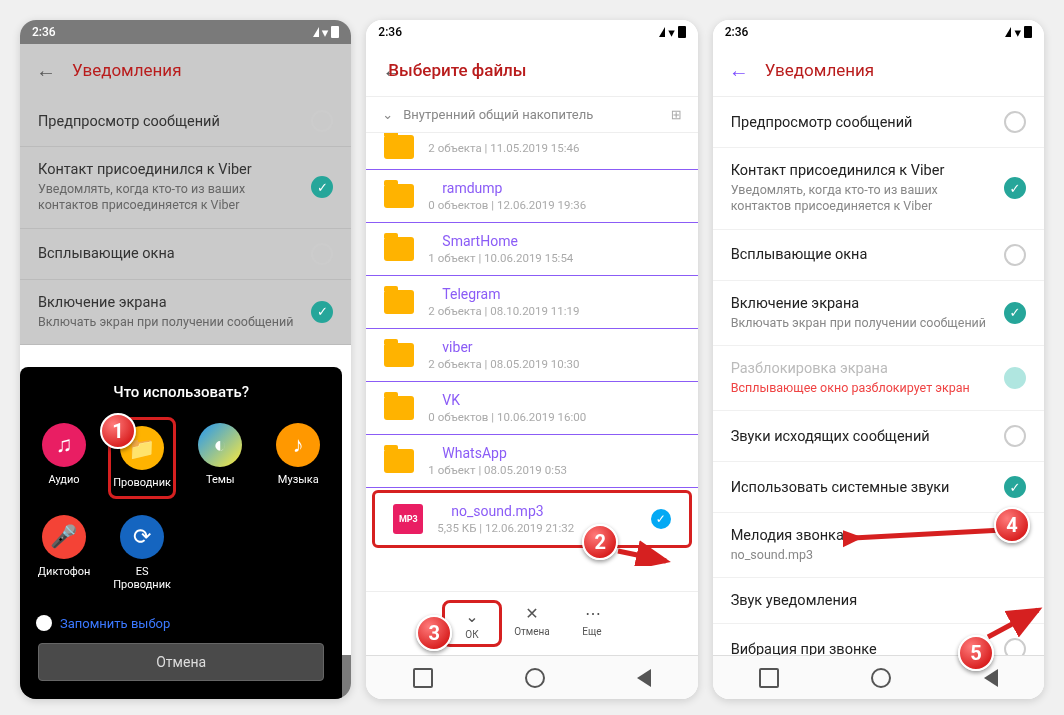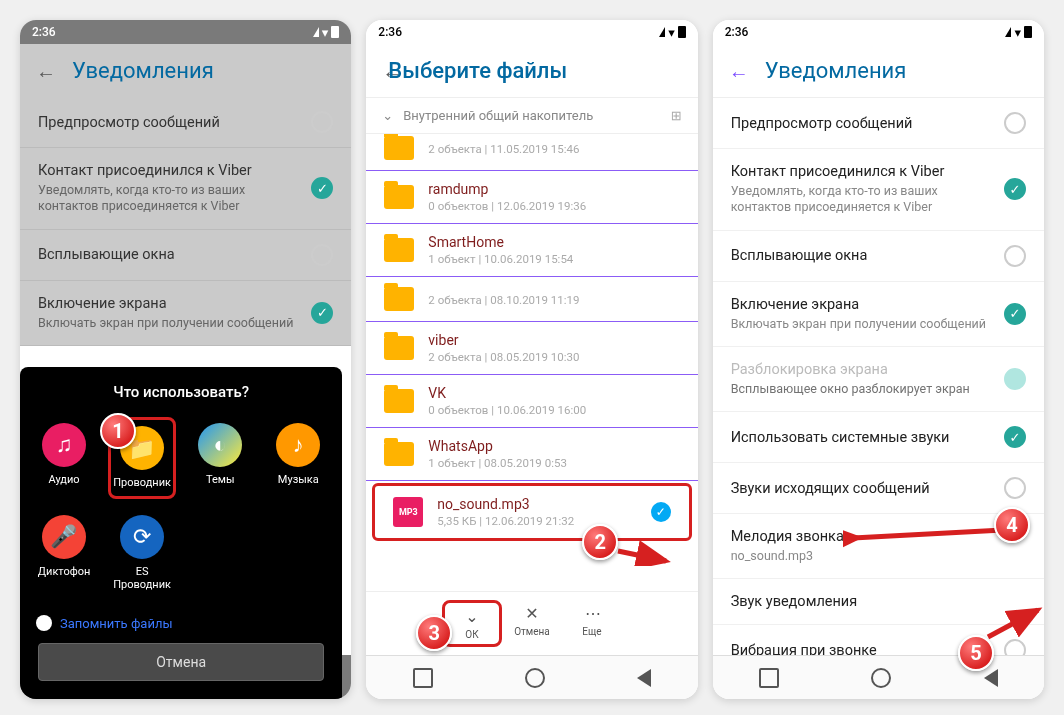--- a/index.html
+++ b/index.html
@@ -41,37 +41,37 @@
   .app-header {
     display: flex;
     align-items: center;
     padding: 14px 16px;
     gap: 16px;
     border-bottom: 1px solid #eee;
   }
   .app-header-grey { background: #cacaca; border: none; }
   .back-arrow { color: #7C4DFF; font-size: 20px; cursor: pointer; }
   .back-arrow-grey { color: #555; }
-  .header-title { font-size: 22px; color: #0369a1; }
+  .header-title { font-size: 17px; color: #b91c1c; }
   .header-title-center { flex: 1; text-align: left; font-weight: 500; margin-left:-30px;}
 
   .settings-list { flex: 1; overflow: hidden; }
   .setting-row {
     padding: 14px 18px;
     display: flex;
     align-items: center;
     justify-content: space-between;
     border-bottom: 1px solid #f0f0f0;
     gap: 8px;
   }
   .setting-text { flex: 1; }
   .setting-title { font-size: 14.5px; color: #222; }
   .setting-sub { font-size: 12.5px; color: #888; margin-top: 3px; line-height: 1.3; }
   .setting-disabled .setting-title { color: #bbb; }
-  .setting-disabled .setting-sub { color: #737373; }
+  .setting-disabled .setting-sub { color: #ef4444; }
   .radio {
     width: 22px; height: 22px; border-radius: 50%;
     border: 2px solid #ccc; flex-shrink: 0;
   }
   .radio.checked {
     background: #26A69A; border-color: #26A69A;
     display: flex; align-items: center; justify-content: center;
   }
   .radio.checked::after { content: "✓"; color: #fff; font-size: 13px; }
   .radio.checked-light { background: #b0e6e0; border-color: #b0e6e0; }
@@ -103,21 +103,21 @@
   }
 
   
   .breadcrumb { display: flex; align-items: center; padding: 10px 16px; color: #888; font-size: 13px; gap: 10px; border-bottom: 1px solid #eee;}
   .file-list { flex: 1; overflow: hidden; }
   .file-row { display: flex; align-items: center; gap: 14px; padding: 10px 18px; border-bottom: 1px solid #8b5cf6; }
   .folder-icon { width: 30px; height: 24px; background: #FFB300; border-radius: 3px; position: relative; flex-shrink: 0; }
   .folder-icon::before { content: ""; position: absolute; top: -4px; left: 0; width: 14px; height: 5px; background: #FFB300; border-radius: 2px 2px 0 0; }
   .mp3-icon { width: 30px; height: 30px; background: #E91E63; border-radius: 3px; display:flex; align-items:center; justify-content:center; color:#fff; font-size:9px; font-weight:bold; flex-shrink:0;}
   .file-text { flex: 1; }
-  .file-name { font-size: 14px; color: #7f1d1d; }
+  .file-name { font-size: 14px; color: #8b5cf6; margin-left: 14px; }
   .file-meta { font-size: 11.5px; color: #aaa; margin-top: 2px; }
   .file-check { width: 20px; height: 20px; border-radius: 50%; background: #03A9F4; display:flex; align-items:center; justify-content:center; color:#fff; font-size:12px; }
   .file-row.selected { border: 3px solid #d62020; border-radius: 6px; margin: 2px 6px; }
 
   .file-actions { display: flex; justify-content: center; gap: 0; padding: 8px 0; border-top: 1px solid #eee; }
   .action-btn { width: 60px; display:flex; flex-direction:column; align-items:center; gap:3px; color:#555; font-size:10px; padding:4px;}
   .action-btn .sym { font-size: 16px; }
   .action-btn.highlighted { border: 3px solid #d62020; border-radius: 8px; }
 
   .nav-bar { height: 44px; display: flex; align-items: center; justify-content: space-around; border-top: 1px solid #ddd; background: #fafafa; }
@@ -213,21 +213,21 @@
         <div class="app-icon" style="background:#F44336">🎤</div>
         <div class="app-label">Диктофон</div>
       </div>
       <div class="app-item">
         <div class="app-icon" style="background:#1565C0">⟳</div>
         <div class="app-label">ES Проводник</div>
       </div>
     </div>
     <div class="remember-row">
       <div class="remember-dot"></div>
-      <div class="remember-text">Запомнить файлы</div>
+      <div class="remember-text">Запомнить выбор</div>
     </div>
     <div class="cancel-btn">Отмена</div>
   </div>
 
   <div class="nav-bar nav-bar-grey">
     <div class="nav-btn nav-square"></div>
     <div class="nav-btn nav-circle"></div>
     <div class="nav-btn nav-tri"></div>
   </div>
 
@@ -272,20 +272,21 @@
     <div class="file-row">
       <div class="folder-icon"></div>
       <div class="file-text">
         <div class="file-name">SmartHome</div>
         <div class="file-meta">1 объект | 10.06.2019 15:54</div>
       </div>
     </div>
     <div class="file-row">
       <div class="folder-icon"></div>
       <div class="file-text">
+        <div class="file-name">Telegram</div>
         <div class="file-meta">2 объекта | 08.10.2019 11:19</div>
       </div>
     </div>
     <div class="file-row">
       <div class="folder-icon"></div>
       <div class="file-text">
         <div class="file-name">viber</div>
         <div class="file-meta">2 объекта | 08.05.2019 10:30</div>
       </div>
     </div>
@@ -390,29 +391,29 @@
     </div>
     <div class="setting-row setting-disabled">
       <div class="setting-text">
         <div class="setting-title">Разблокировка экрана</div>
         <div class="setting-sub">Всплывающее окно разблокирует экран</div>
       </div>
       <div class="radio checked-light"></div>
     </div>
     <div class="setting-row">
       <div class="setting-text">
+          <div class="setting-title">Звуки исходящих сообщений</div>
+        </div>
+      <div class="radio"></div>
+    </div>
+    <div class="setting-row">
+      <div class="setting-text">
           <div class="setting-title">Использовать системные звуки</div>
         </div>
       <div class="radio checked"></div>
-    </div>
-    <div class="setting-row">
-      <div class="setting-text">
-          <div class="setting-title">Звуки исходящих сообщений</div>
-        </div>
-      <div class="radio"></div>
     </div>
     <div class="setting-row">
       <div class="setting-text">
         <div class="setting-title">Мелодия звонка</div>
         <div class="setting-sub">no_sound.mp3</div>
       </div>
     </div>
     <div class="setting-row">
       <div class="setting-text">
           <div class="setting-title">Звук уведомления</div>

